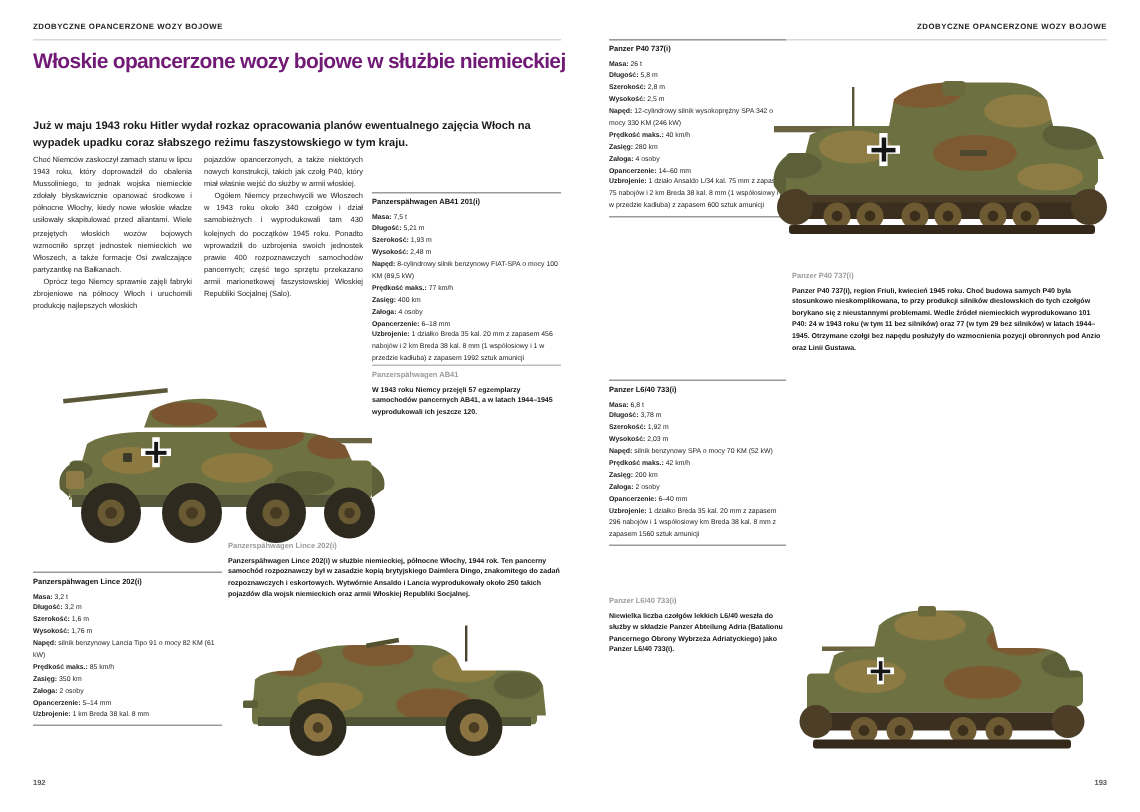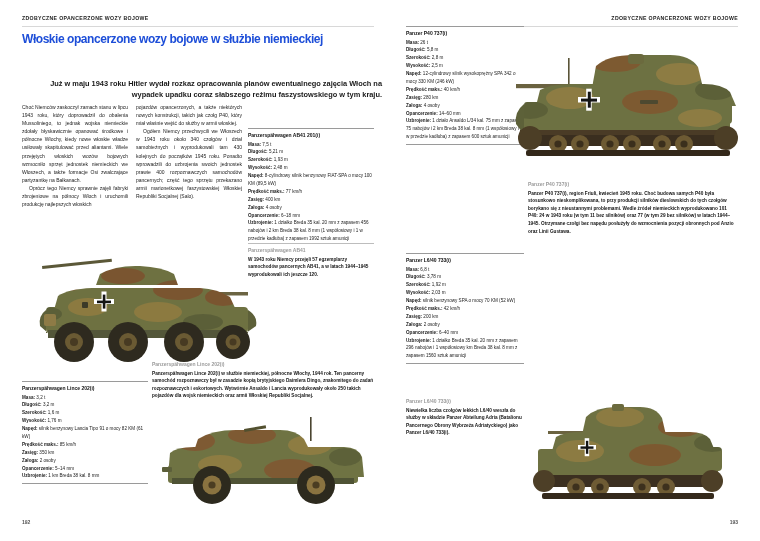--- a/index.html
+++ b/index.html
@@ -22,26 +22,26 @@
   .runhead.right { right: 22px; }
   .head-rule {
     position: absolute; height: 1px; background: #d8d8d8; top: 26px;
   }
   .head-rule.left  { left: 22px;  width: 352px; }
   .head-rule.right { left: 406px; width: 332px; }
 
   
   .title {
     position: absolute; left: 22px; top: 32px; width: 360px;
-    font-size: 12px; font-weight: bold; line-height: 1.17;
-    letter-spacing: -0.45px; color: #1d4ed8;
+    font-size: 14px; font-weight: bold; line-height: 1.17;
+    letter-spacing: -0.45px; color: #701a75;
   }
   .deck {
     position: absolute; left: 22px; top: 78px; width: 360px;
-    font-size: 7.4px; font-weight: bold; line-height: 1.5; color: #1a1a1a; text-align: right;
+    font-size: 7.4px; font-weight: bold; line-height: 1.5; color: #1a1a1a;
   }
 
   
   .bodycol {
     position: absolute; font-size: 5.0px; line-height: 1.62;
     color: #1b1b1b; text-align: justify; hyphens: auto;
   }
   .bodycol p { margin: 0; }
   .bodycol p + p { text-indent: 7px; }
   .col1 { left: 22px;  top: 103px; width: 106px; }

